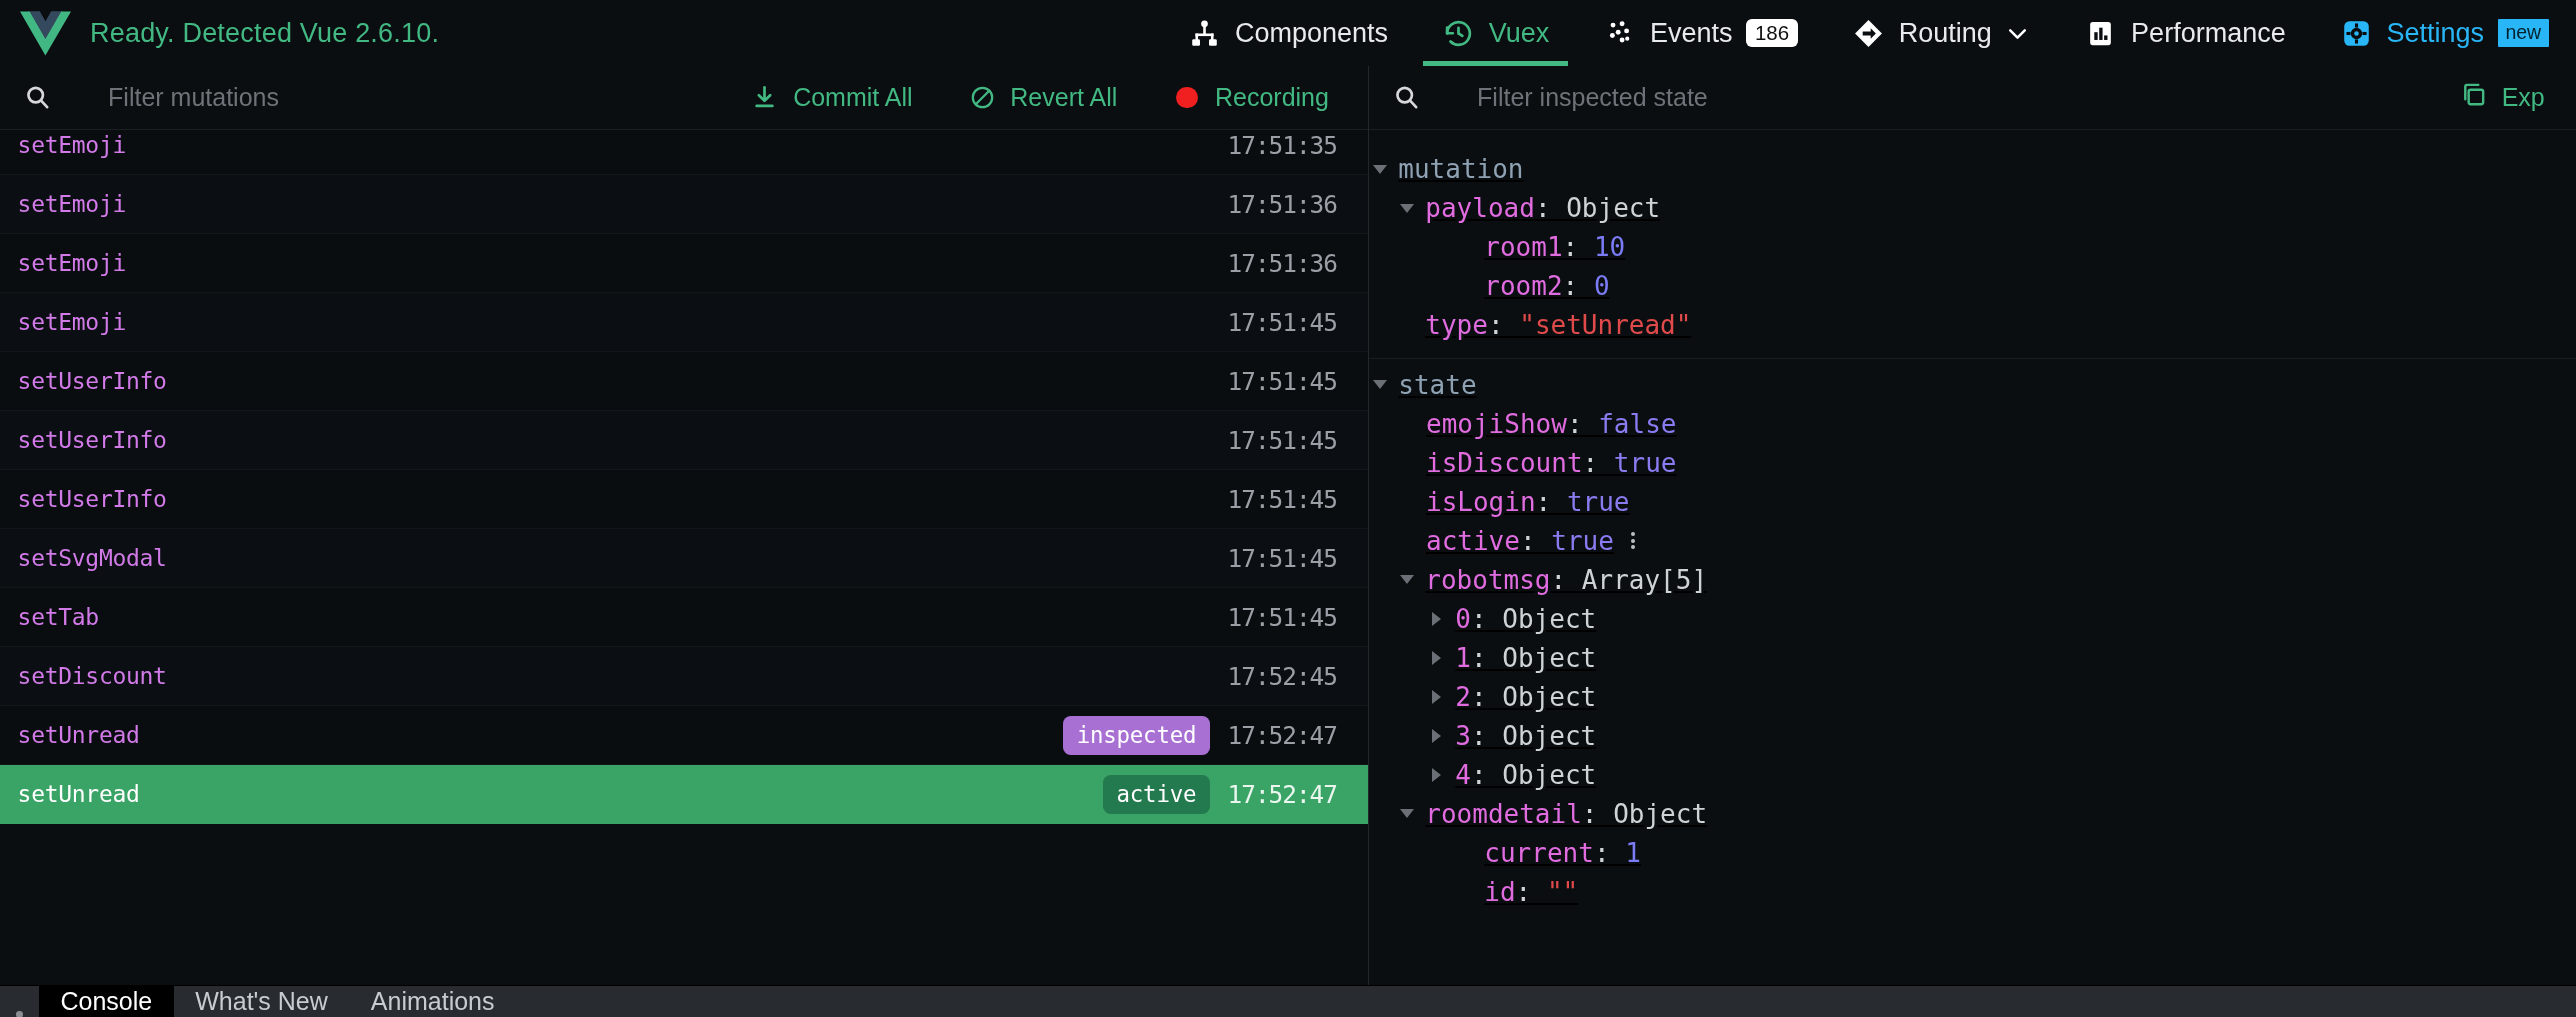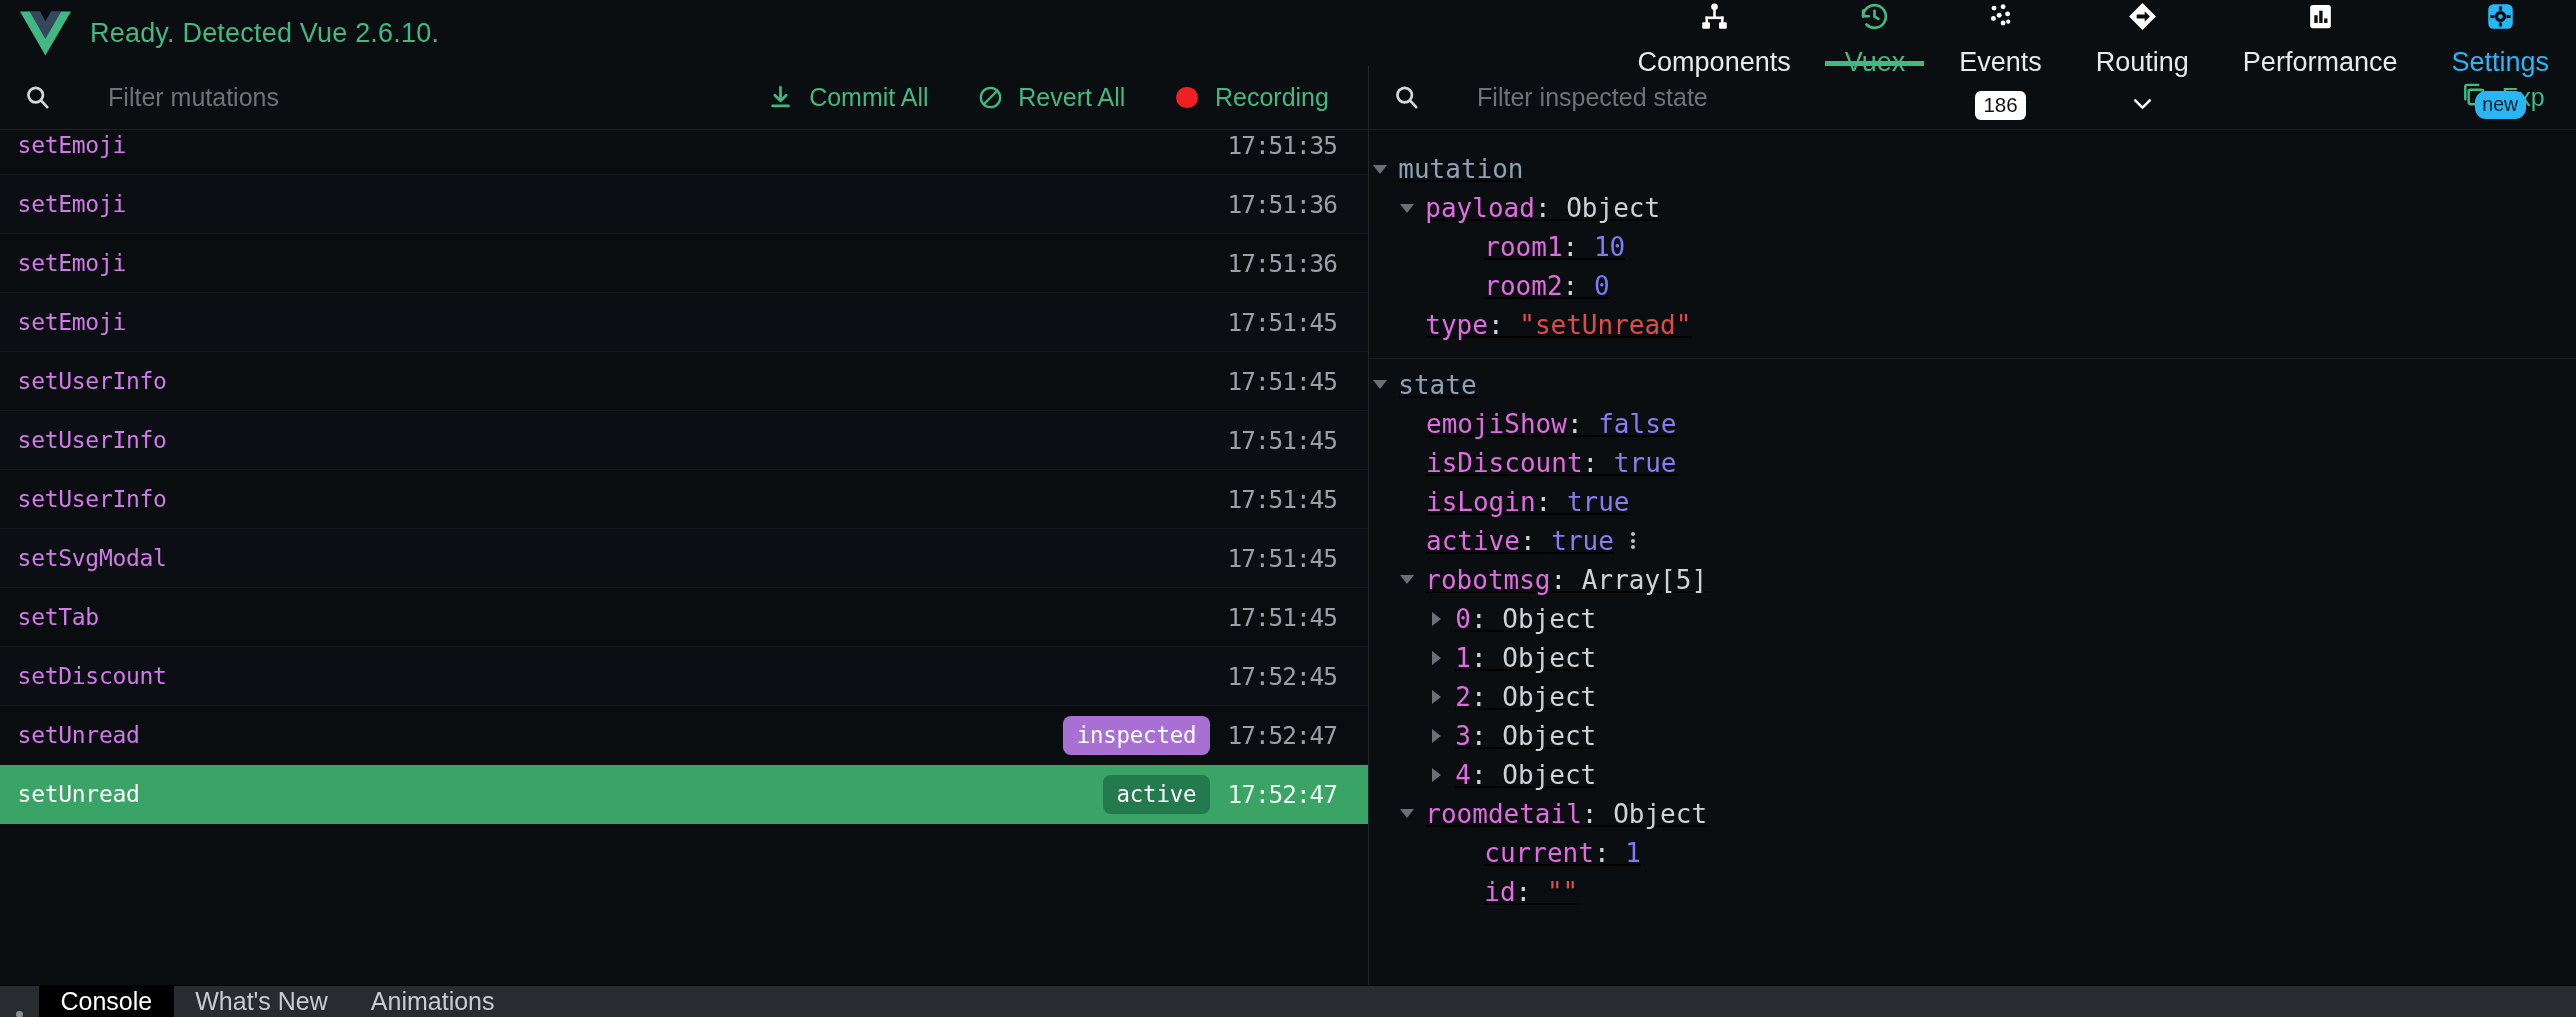--- a/index.html
+++ b/index.html
@@ -21,34 +21,34 @@
   }
   .logo-wrap { width: 90px; display: flex; align-items: center; justify-content: center; }
   .vue-logo { width: 51px; height: 45px; display: block; }
   .ready-text {
     color: #42b983; font-size: 27px; letter-spacing: 0.2px; white-space: nowrap;
   }
   .tabs { display: flex; align-items: stretch; height: 66px; margin-left: auto; }
   .tab {
     display: flex; align-items: center; gap: 13.7px;
     padding: 0 27px; height: 66px; position: relative; cursor: pointer;
-    color: #e8eaed; font-size: 27px; white-space: nowrap; flex-direction: column;
+    color: #e8eaed; font-size: 27px; white-space: nowrap;
   }
   .tab .tab-ico { display: flex; align-items: center; justify-content: center; width: 33px; height: 33px; flex: 0 0 33px; }
   .tab.active { color: #42b983; text-align: right; }
   .tab.active::after {
     content: ""; position: absolute; left: 7.8px; right: 7.8px; bottom: 0; height: 4.9px; background: #42b983;
   }
   .tab.settings { color: #29b6f6; }
   .badge-count {
     background: #fff; color: #111; font-size: 20.5px; border-radius: 5.9px;
     padding: 2px 8.8px 2.9px; line-height: 1.15; font-family: "Liberation Sans", sans-serif;
   }
   .badge-new {
-    background: #29b6f6; color: #04222e; font-size: 19.5px; border-radius: 11px;
+    background: #29b6f6; color: #04222e; font-size: 19.5px; border-radius: 1px;
     padding: 2px 7.8px 2.9px; line-height: 1.15;
   }
   .chev { width: 25px; height: 25px; flex: 0 0 25px; }
 
   
   .body { flex: 1; display: flex; min-height: 0; }
   .pane-left { width: 1369px; min-width: 1369px; display: flex; flex-direction: column; background: #0b0e11; border-right: 1px solid #23262b; }
   .pane-right { flex: 1; display: flex; flex-direction: column; background: #0b0e11; min-width: 0; }
 
   .toolbar {
@@ -56,21 +56,21 @@
     border-bottom: 1px solid #1b1f24; padding: 0 17.6px; gap: 0;
   }
   .srch-ico { width: 29px; height: 29px; flex: 0 0 29px; margin: 0 15.6px 0 5.9px; }
   .filter-input {
     flex: 1; background: transparent; border: 0; outline: none;
     color: #d6d8da; font-size: 25px; font-family: "Liberation Sans", sans-serif;
     min-width: 39px;
     margin-left: 40px;
   }
   .filter-input::placeholder { color: #6d7378; }
-  .tool-actions { display: flex; gap: 4px; }
+  .tool-actions { display: flex; gap: 12px; }
   .tool-btn {
     display: flex; align-items: center; gap: 13.7px; padding: 5.9px 21.5px;
     color: #42b983; font-size: 25px; cursor: pointer; white-space: nowrap; background: none; border: 0;
     font-family: "Liberation Sans", sans-serif;
   }
   .tool-btn .ti { width: 29px; height: 29px; flex: 0 0 29px; display: flex; align-items: center; justify-content: center; }
   .rec-dot { width: 21.5px; height: 21.5px; border-radius: 50%; background: #f02020; display: block; }
 
   
   .rt-select {

